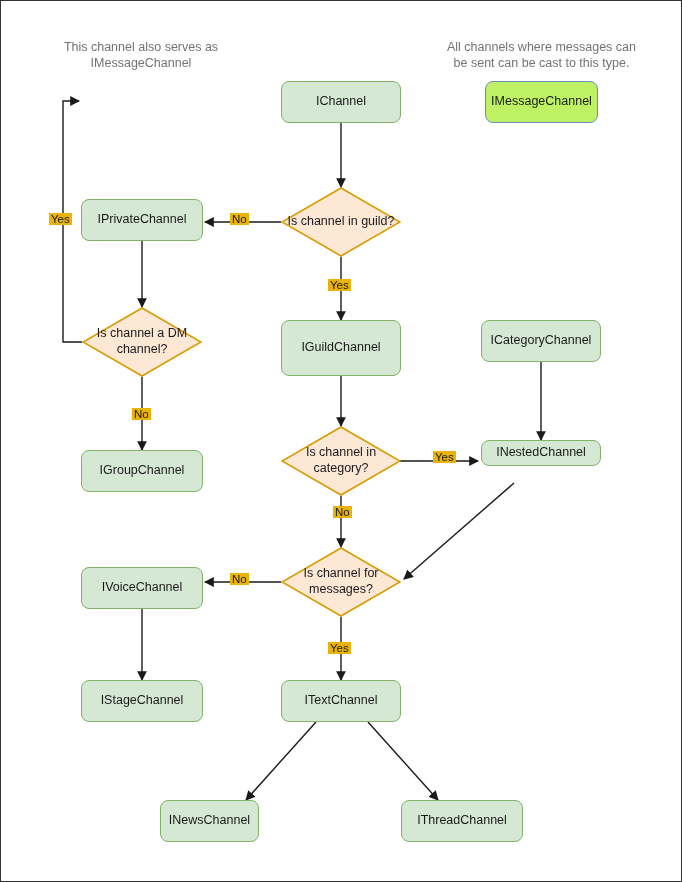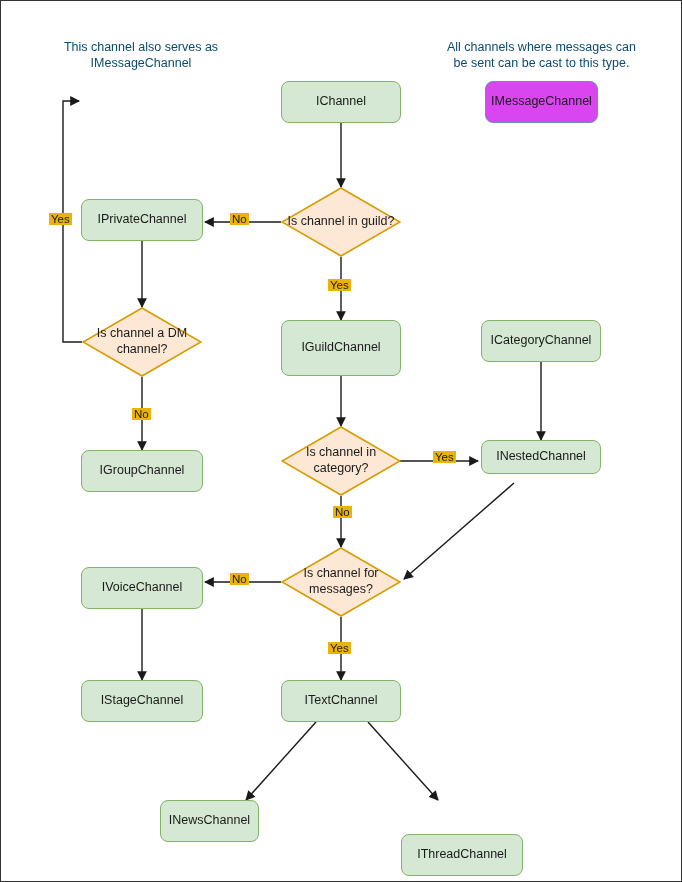--- a/index.html
+++ b/index.html
@@ -38,21 +38,21 @@
     color: #1a1a1a;
     line-height: 1.25;
     border-radius: 8px;
     z-index: 3;
   }
   .node.green {
     background: #d5e8d4;
     border: 1px solid #82b366;
   }
   .node.blue {
-    background: #d946ef;
+    background: #bef264;
     border: 1px solid #6c8ebf;
   }
   .diamond-wrap {
     position: absolute;
     z-index: 3;
   }
   .diamond-wrap svg {
     position: absolute;
     left: 0;
     top: 0;
@@ -78,21 +78,21 @@
     font-size: 11.5px;
     color: #1a1a1a;
     background: #eab308;
     padding: 0 2px;
     white-space: nowrap;
     z-index: 4;
   }
   .note {
     position: absolute;
     font-size: 12.5px;
-    color: #0c4a6e;
+    color: #737373;
     text-align: center;
     line-height: 1.3;
     z-index: 2;
   }
 </style>
 </head>
 <body>
 
 <div id="canvas">
 
@@ -149,31 +149,31 @@
   <div class="node blue" style="left:484px; top:80px; width:113px; height:42px;">IMessageChannel</div>
 
   <div class="node green" style="left:80px; top:198px; width:122px; height:42px;">IPrivateChannel</div>
 
   <div class="node green" style="left:280px; top:319px; width:120px; height:56px;">IGuildChannel</div>
 
   <div class="node green" style="left:480px; top:319px; width:120px; height:42px;">ICategoryChannel</div>
 
   <div class="node green" style="left:80px; top:449px; width:122px; height:42px;">IGroupChannel</div>
 
-  <div class="node green" style="left:480px; top:439px; width:120px; height:34px;">INestedChannel</div>
+  <div class="node green" style="left:480px; top:439px; width:120px; height:26px;">INestedChannel</div>
 
   <div class="node green" style="left:80px; top:559px; width:122px; height:42px;margin-top:7px;">IVoiceChannel</div>
 
   <div class="node green" style="left:80px; top:679px; width:122px; height:42px;">IStageChannel</div>
 
   <div class="node green" style="left:280px; top:679px; width:120px; height:42px;">ITextChannel</div>
 
   <div class="node green" style="left:159px; top:799px; width:99px; height:42px;">INewsChannel</div>
 
-  <div class="node green" style="left:400px; top:799px; width:122px; height:42px;margin-top:34px;">IThreadChannel</div>
+  <div class="node green" style="left:400px; top:799px; width:122px; height:42px;">IThreadChannel</div>
 
   <div class="diamond-wrap" style="left:280px; top:186px; width:120px; height:70px;">
     <svg width="120" height="70" viewBox="0 0 120 70" xmlns="http://www.w3.org/2000/svg">
       <polygon points="60,1 119,35 60,69 1,35" fill="#fce8d5" stroke="#d79b00" stroke-width="1.6"></polygon>
     </svg>
     <div class="diamond-label">Is channel in guild?</div>
   </div>
 
   <div class="diamond-wrap" style="left:81px; top:306px; width:120px; height:70px;">
     <svg width="120" height="70" viewBox="0 0 120 70" xmlns="http://www.w3.org/2000/svg">

